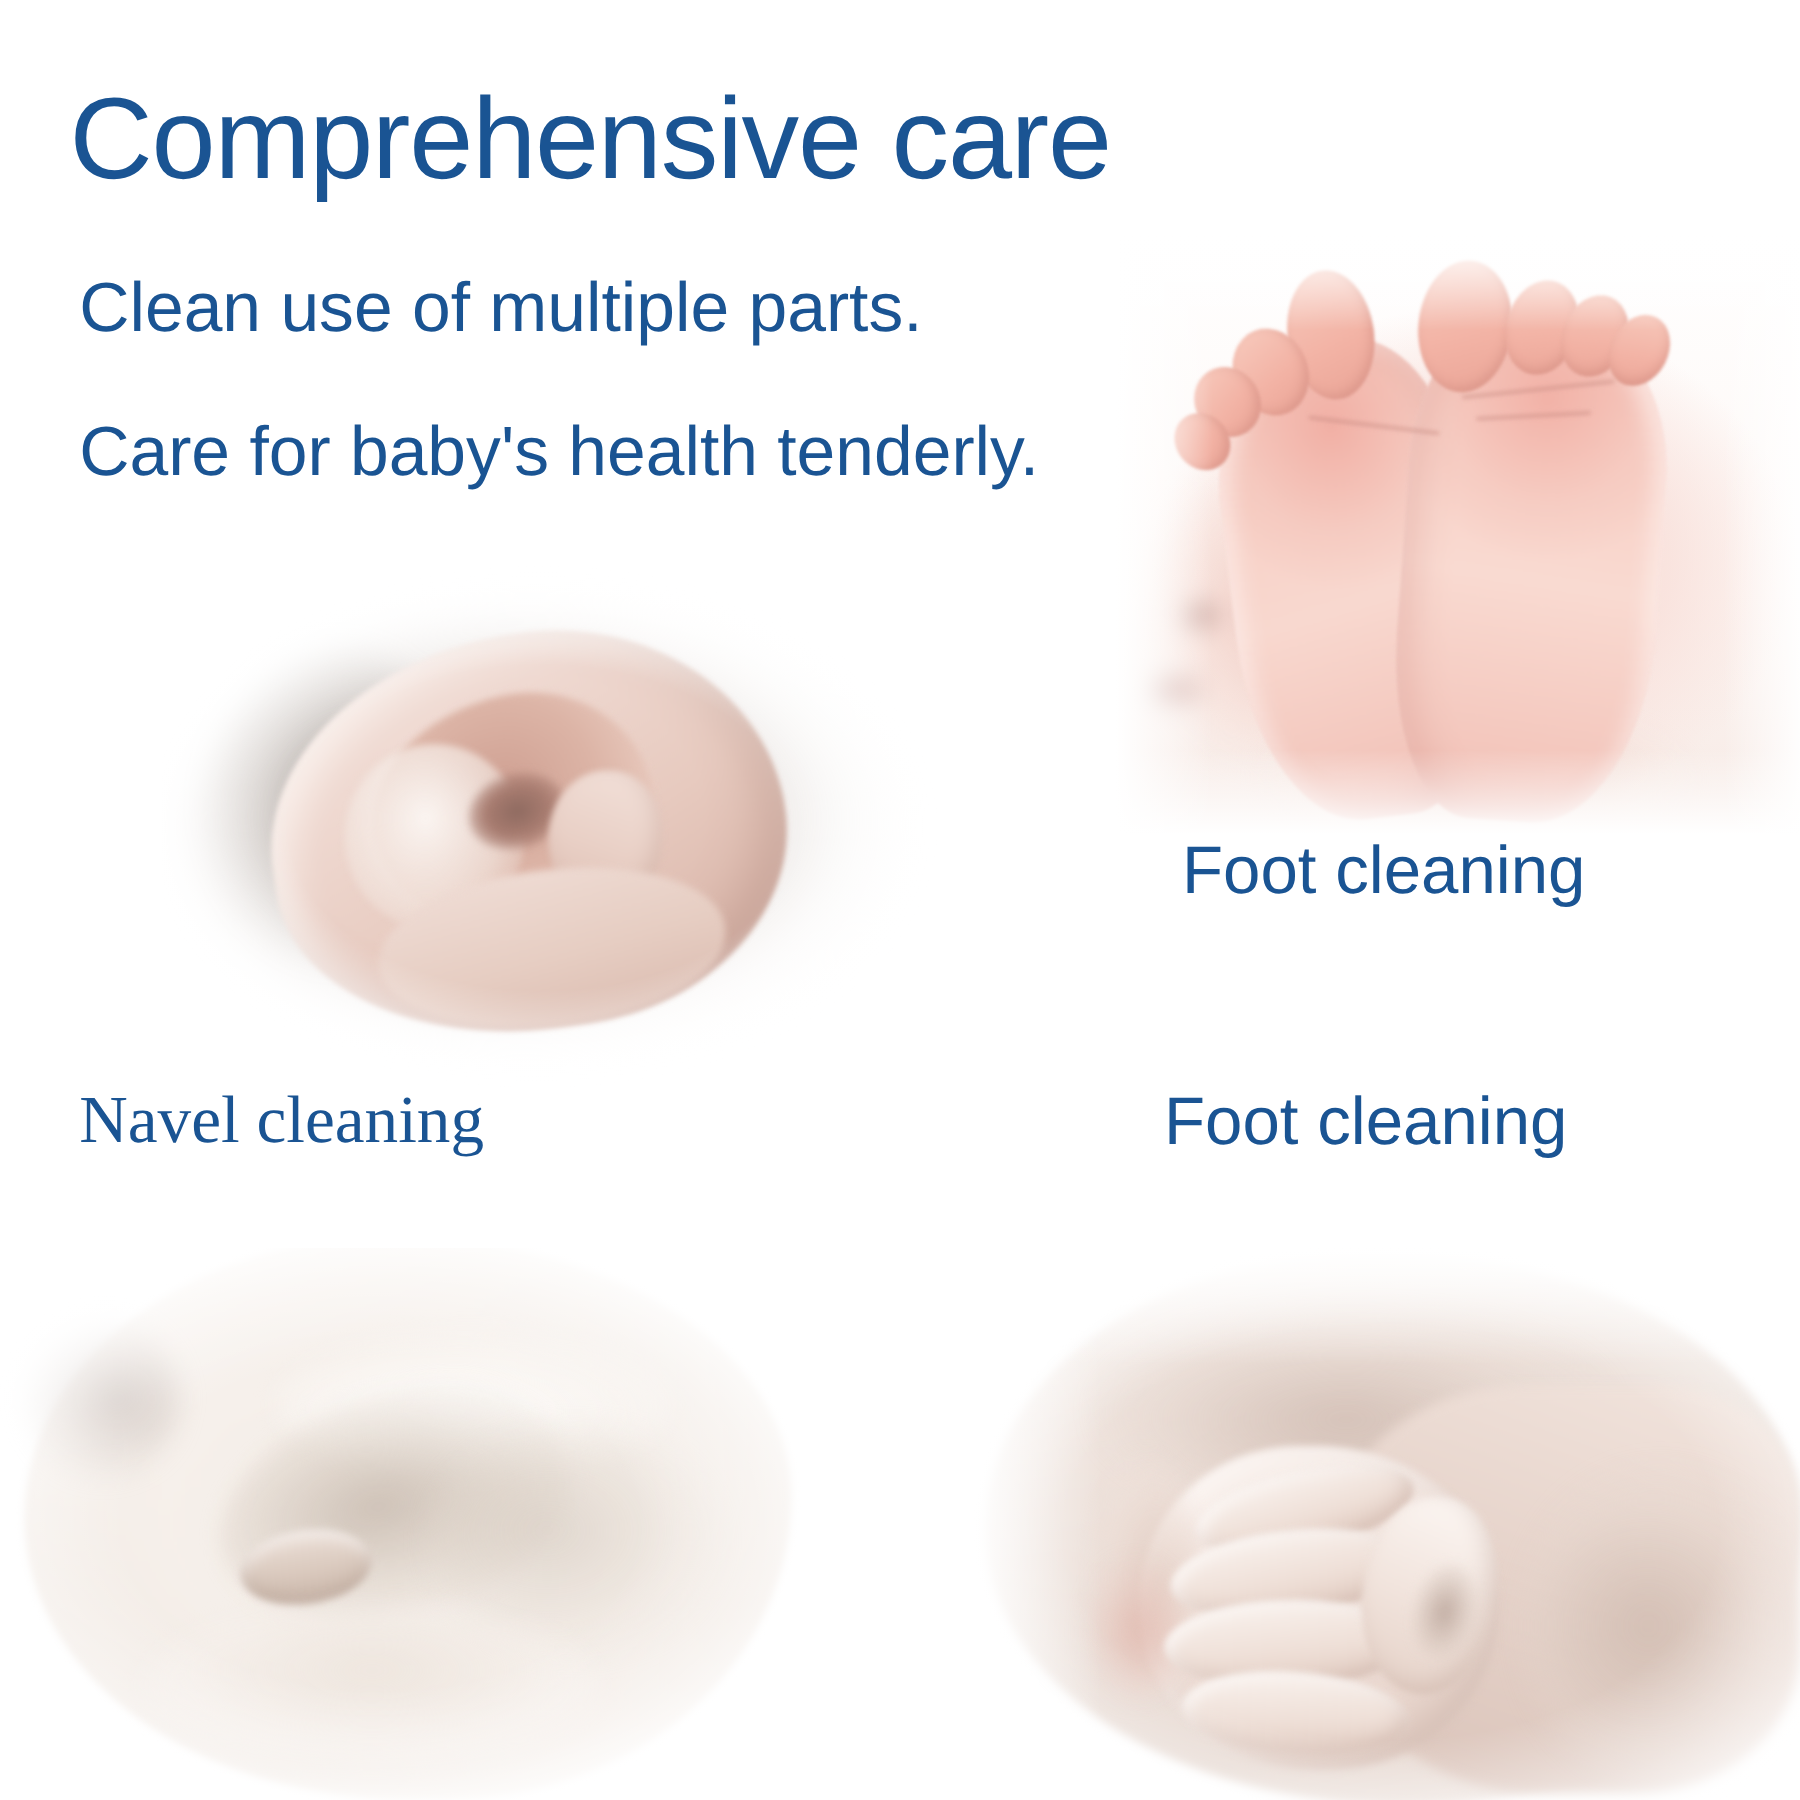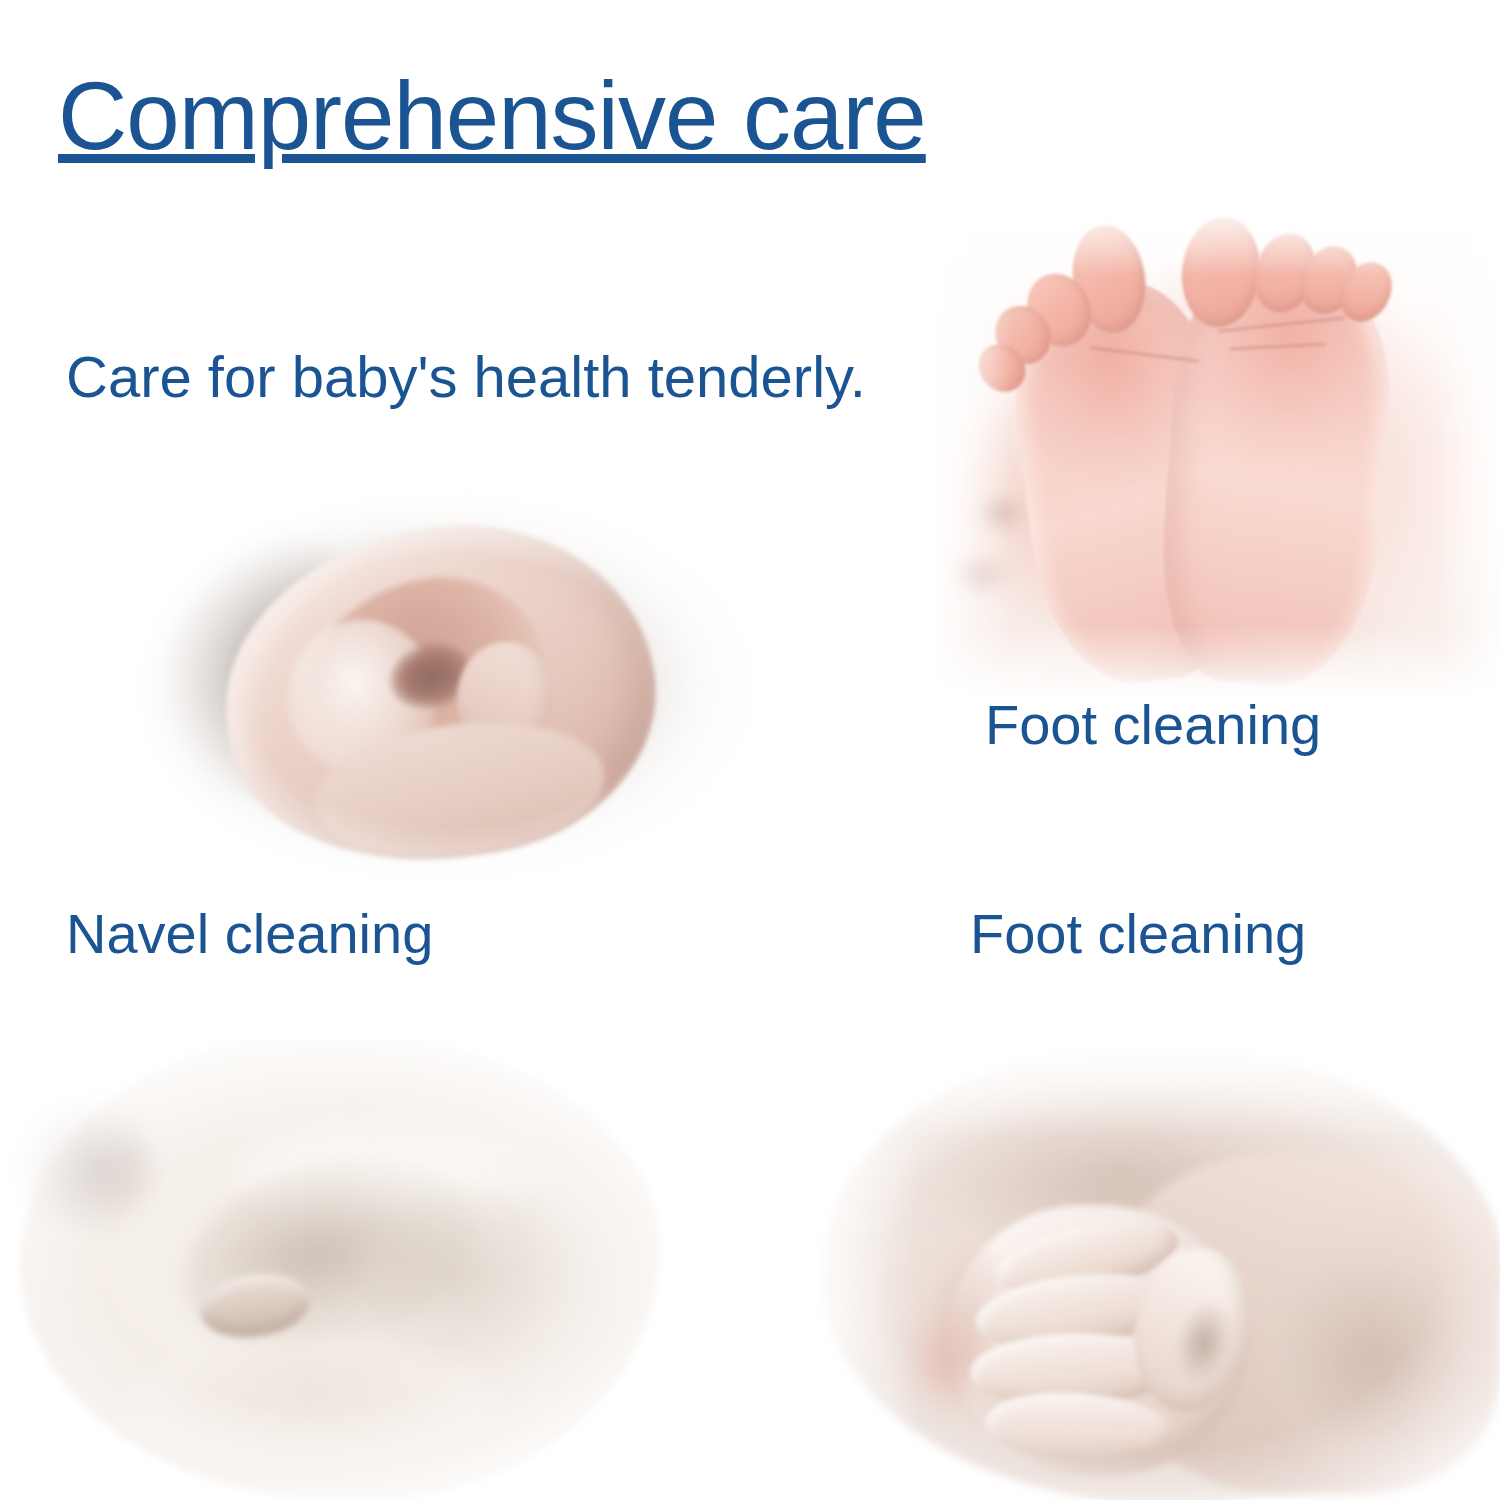--- a/index.html
+++ b/index.html
@@ -17,28 +17,27 @@
     -webkit-font-smoothing: antialiased;
   }
 
   
   .txt { position: absolute; color: #1a5493; white-space: nowrap; line-height: 1; }
 
   #title {
     left: 58px; top: 68px;
     font-size: 96px;
     letter-spacing: -1px;
-    text-decoration: underline;
   }
   #sub1 { left: 66px; top: 228px; font-size: 58px; }
   #sub2 { left: 66px; top: 348px; font-size: 58px; text-align: center; }
 
   #lbl-ear   { left: 466px;  top: 490px;  font-size: 56px; }
   #lbl-foot  { left: 985px;  top: 697px;  font-size: 56px; }
-  #lbl-navel { left: 66px;   top: 906px;  font-size: 56px; }
+  #lbl-navel { left: 66px;   top: 906px;  font-size: 56px; font-family: Liberation Serif, serif; }
   #lbl-hand  { left: 970px;  top: 906px;  font-size: 56px; }
 
   
   .photo { position: absolute; overflow: hidden; }
 
   
   #photo-feet {
     left: 930px; top: 195px; width: 575px; height: 500px;
   }
   #photo-feet .bg {
@@ -387,20 +386,21 @@
     <div class="finger f2"></div>
     <div class="finger f3"></div>
     <div class="finger f4"></div>
     <div class="thumb"></div>
     <div class="gap"></div>
     <div class="vignette"></div>
   </div>
 
   <div class="txt" id="title">Comprehensive care</div>
 
+  <div class="txt" id="sub1">Clean use of multiple parts.</div>
 
   <div class="txt" id="sub2">Care for baby's health tenderly.</div>
 
 
   <div class="txt" id="lbl-foot">Foot cleaning</div>
 
   <div class="txt" id="lbl-navel">Navel cleaning</div>
 
   <div class="txt" id="lbl-hand">Foot cleaning</div>
 

